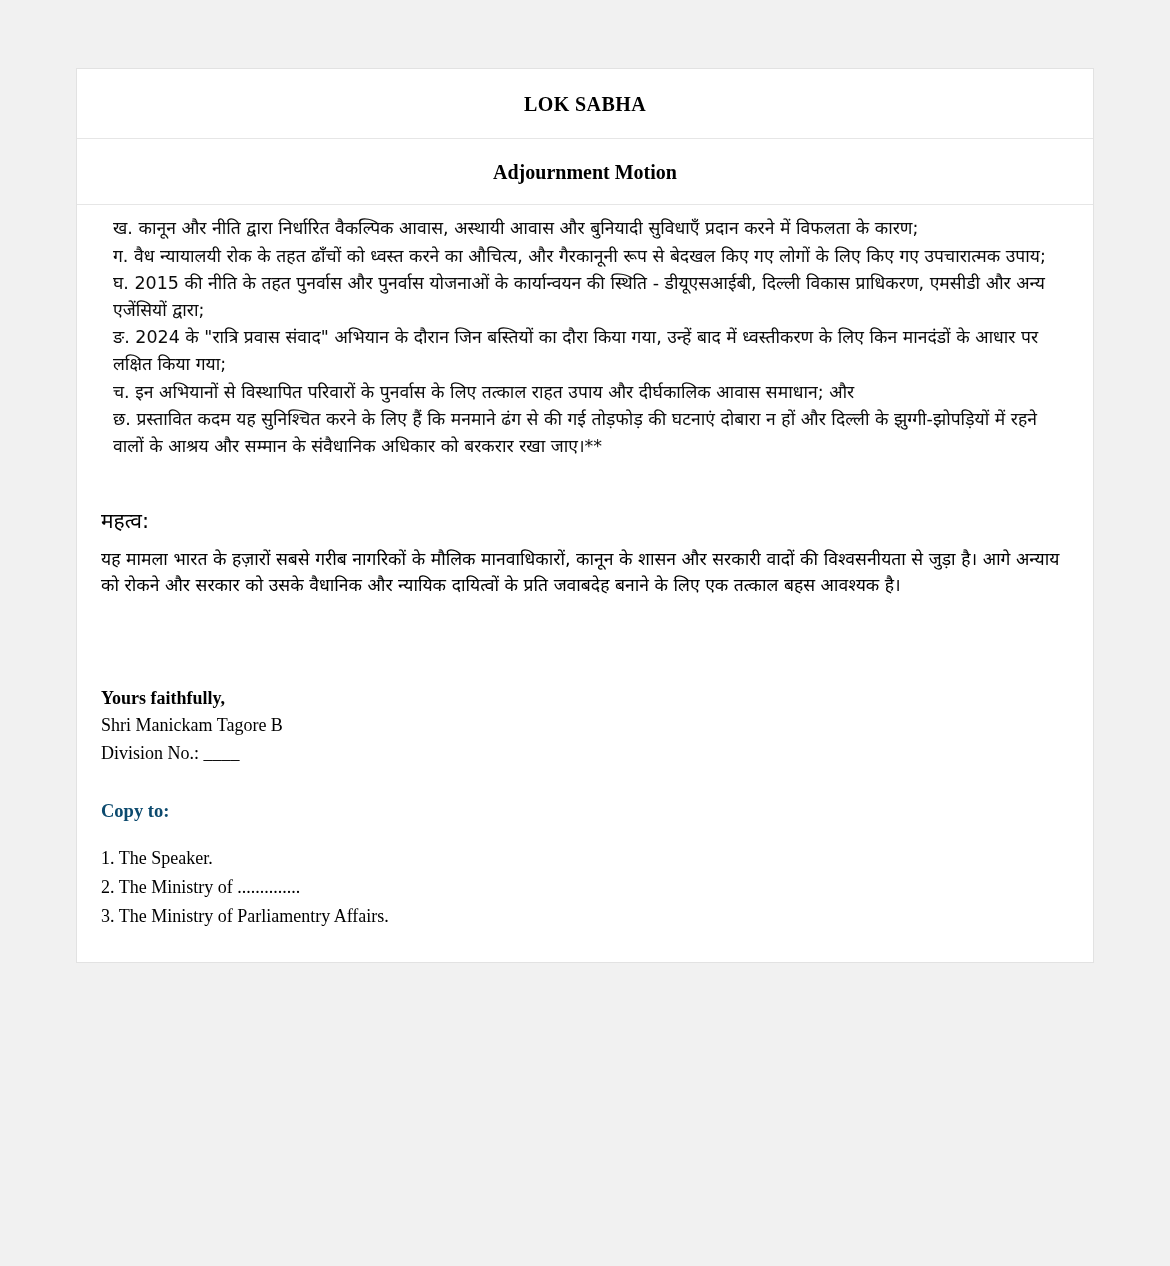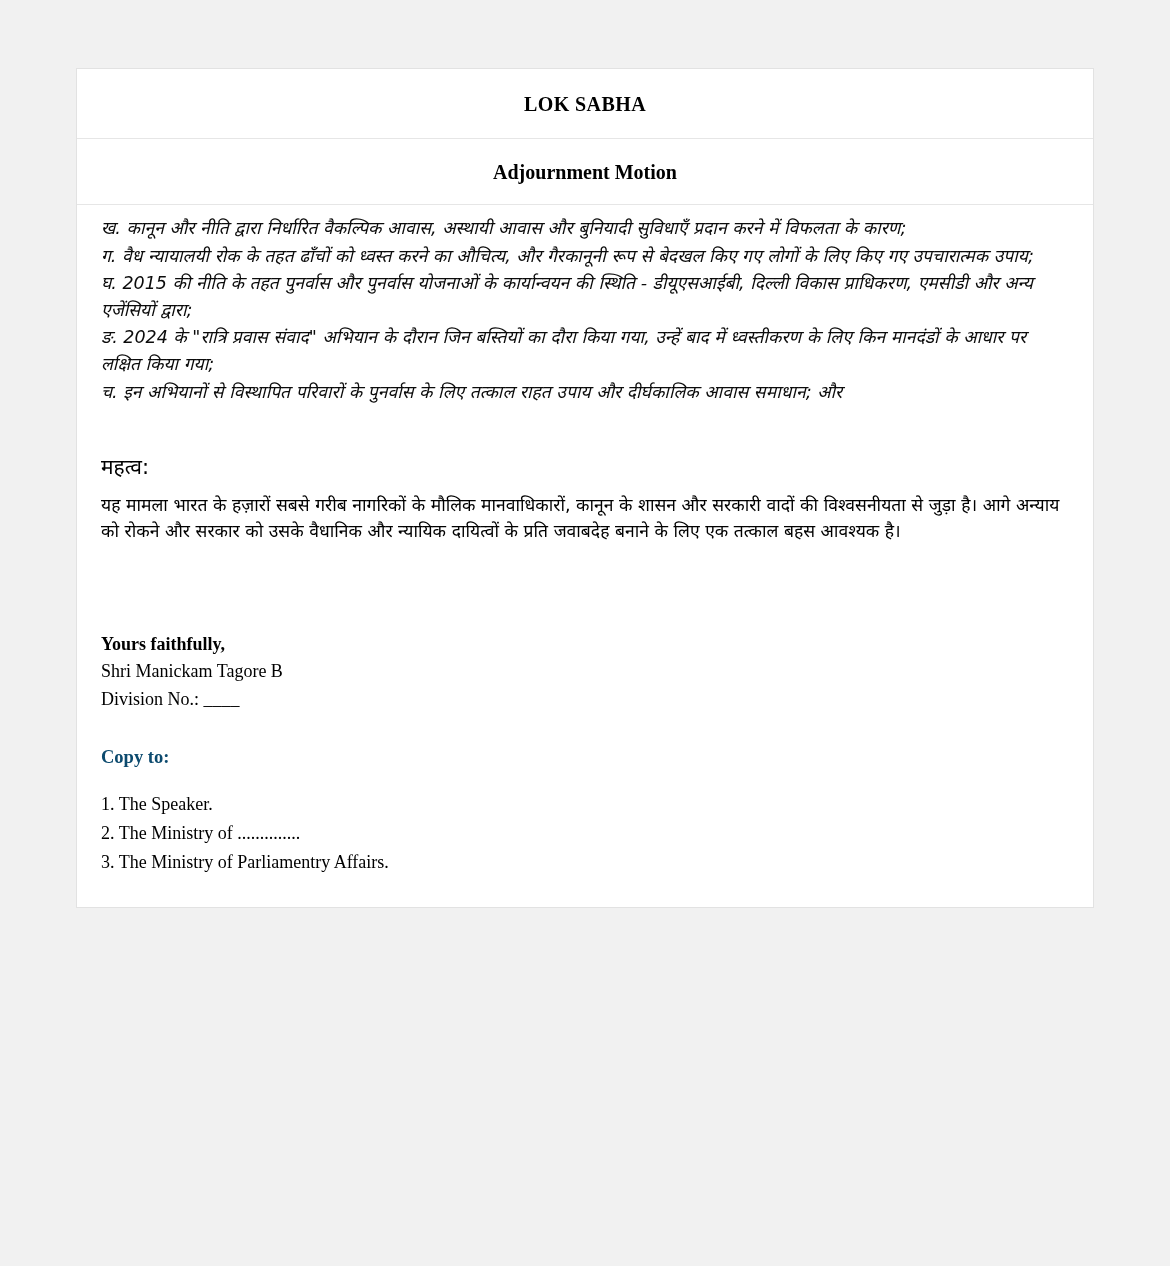--- a/index.html
+++ b/index.html
@@ -53,22 +53,21 @@
     font-family: "DejaVu Sans", sans-serif;
     font-size: 17.5px;
     line-height: 1.52;
     color: #0b0b0b;
   }
   .clause-list {
     margin: 0;
     padding: 0;
   }
   .clause {
-    margin: 0 0 1px 0;
-    font-style: italic;
+    margin: 0 0 1px 12px;
   }
   .gap-block {
     height: 46px;
   }
   .sig-label {
     font-family: "DejaVu Sans", sans-serif;
     font-size: 21px;
     line-height: 1.5;
     margin-bottom: 8px;
   }
@@ -117,20 +116,21 @@
     <div class="doc-subheader">Adjournment Motion</div>
 
     <div class="body-section">
 
       <div class="clause-list hindi">
         <p class="clause">ख. कानून और नीति द्वारा निर्धारित वैकल्पिक आवास, अस्थायी आवास और बुनियादी सुविधाएँ प्रदान करने में विफलता के कारण;</p>
         <p class="clause">ग. वैध न्यायालयी रोक के तहत ढाँचों को ध्वस्त करने का औचित्य, और गैरकानूनी रूप से बेदखल किए गए लोगों के लिए किए गए उपचारात्मक उपाय;</p>
         <p class="clause">घ. 2015 की नीति के तहत पुनर्वास और पुनर्वास योजनाओं के कार्यान्वयन की स्थिति - डीयूएसआईबी, दिल्ली विकास प्राधिकरण, एमसीडी और अन्य एजेंसियों द्वारा;</p>
         <p class="clause">ङ. 2024 के "रात्रि प्रवास संवाद" अभियान के दौरान जिन बस्तियों का दौरा किया गया, उन्हें बाद में ध्वस्तीकरण के लिए किन मानदंडों के आधार पर लक्षित किया गया;</p>
         <p class="clause">च. इन अभियानों से विस्थापित परिवारों के पुनर्वास के लिए तत्काल राहत उपाय और दीर्घकालिक आवास समाधान; और</p>
+        <p class="clause">छ. प्रस्तावित कदम यह सुनिश्चित करने के लिए हैं कि मनमाने ढंग से की गई तोड़फोड़ की घटनाएं दोबारा न हों और दिल्ली के झुग्गी-झोपड़ियों में रहने वालों के आश्रय और सम्मान के संवैधानिक अधिकार को बरकरार रखा जाए।**</p>
       </div>
 
       <div class="gap-block"></div>
 
       <div>
         <div class="sig-label">महत्व:</div>
         <div class="significance-text">यह मामला भारत के हज़ारों सबसे गरीब नागरिकों के मौलिक मानवाधिकारों, कानून के शासन और सरकारी वादों की विश्वसनीयता से जुड़ा है। आगे अन्याय को रोकने और सरकार को उसके वैधानिक और न्यायिक दायित्वों के प्रति जवाबदेह बनाने के लिए एक तत्काल बहस आवश्यक है।</div>
       </div>
 
       <div class="signature-block">

